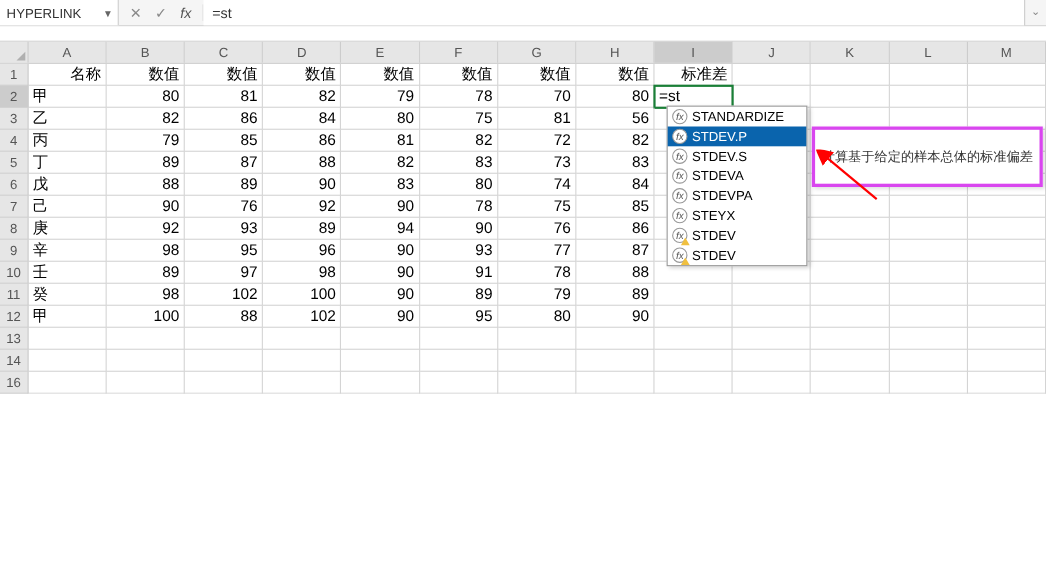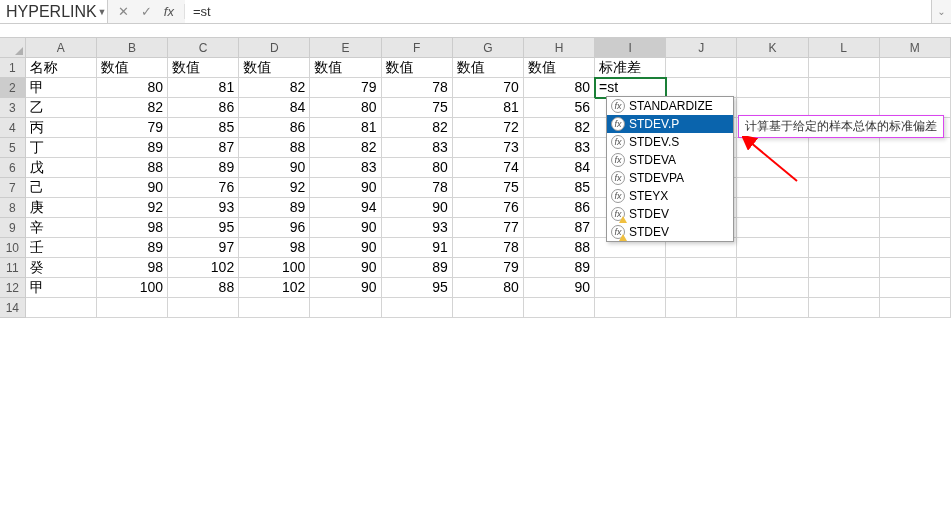--- a/index.html
+++ b/index.html
@@ -16,21 +16,21 @@
     display: flex;
     align-items: center;
     width: 108px;
     height: 100%;
     border-right: 1px solid #ccc;
     background: #fff;
   }
   .name-box-text {
     flex: 1;
     padding-left: 6px;
-    font-size: 16px;
+    font-size: 12px;
     color: #333;
   }
   .name-box-caret {
     width: 18px;
     text-align: center;
     color: #666;
     font-size: 9px;
   }
   .fb-btns {
     display: flex;
@@ -113,21 +113,21 @@
     border-right: 1px solid #d4d4d4;
     border-bottom: 1px solid #d4d4d4;
     padding: 0 4px;
     font-size: 14px;
     line-height: 19px;
     overflow: hidden;
     white-space: nowrap;
   }
   .cell.txt { text-align: left; }
   .cell.num { text-align: right; }
-  .cell.hdr { text-align: left; font-weight: normal; }
+  .cell.hdr { text-align: right; font-weight: normal; }
   .cell.active-cell {
     outline: 2px solid #1a7f37;
     outline-offset: -1px;
     text-align: left;
     background: #fff;
   }
   
   
   .wA { width: 72px; }
   .wB { width: 72px; }
@@ -181,22 +181,22 @@
     width: 0; height: 0;
     border-left: 4px solid transparent;
     border-right: 4px solid transparent;
     border-bottom: 7px solid #f0c040;
   }
   .sug-item.sel .sug-icon { background:#fff; }
   
   .tooltip {
     position: absolute;
     background: #fff;
-    border: 1px solid #d946ef;
-    padding: 2px 6px;
+    border: 3px solid #d946ef;
+    padding: 16px 6px;
     font-size: 12px;
     color: #333;
     white-space: nowrap;
     box-shadow: 2px 2px 4px rgba(0,0,0,0.15);
   }
   
   .arrow-svg { position: absolute; }
 </style>
 </head>
 <body>
@@ -421,35 +421,67 @@
         <div class="cell wF num">95</div>
         <div class="cell wG num">80</div>
         <div class="cell wH num">90</div>
         <div class="cell wI num"></div>
         <div class="cell wJ num"></div>
         <div class="cell wK num"></div>
         <div class="cell wL num"></div>
         <div class="cell wM num"></div>
       </div>
       <div class="row">
+        <div class="row-h">13</div>
+        <div class="cell wA"></div>
+        <div class="cell wB"></div>
+        <div class="cell wC"></div>
+        <div class="cell wD"></div>
+        <div class="cell wE"></div>
+        <div class="cell wF"></div>
+        <div class="cell wG"></div>
+        <div class="cell wH"></div>
+        <div class="cell wI"></div>
+        <div class="cell wJ"></div>
+        <div class="cell wK"></div>
+        <div class="cell wL"></div>
+        <div class="cell wM"></div>
+      </div>
+      <div class="row">
         <div class="row-h">14</div>
         <div class="cell wA"></div>
         <div class="cell wB"></div>
         <div class="cell wC"></div>
         <div class="cell wD"></div>
         <div class="cell wE"></div>
         <div class="cell wF"></div>
         <div class="cell wG"></div>
         <div class="cell wH"></div>
         <div class="cell wI"></div>
         <div class="cell wJ"></div>
         <div class="cell wK"></div>
         <div class="cell wL"></div>
         <div class="cell wM"></div>
       </div>
+      <div class="row">
+        <div class="row-h">16</div>
+        <div class="cell wA"></div>
+        <div class="cell wB"></div>
+        <div class="cell wC"></div>
+        <div class="cell wD"></div>
+        <div class="cell wE"></div>
+        <div class="cell wF"></div>
+        <div class="cell wG"></div>
+        <div class="cell wH"></div>
+        <div class="cell wI"></div>
+        <div class="cell wJ"></div>
+        <div class="cell wK"></div>
+        <div class="cell wL"></div>
+        <div class="cell wM"></div>
+      </div>
     </div>
 
   <div class="suggest-box" id="suggest-box" style="left: 606px; top: 58px;">
       <div class="sug-item">
         <span class="sug-icon">fx</span>
         <span>STANDARDIZE</span>
       </div>
       <div class="sug-item sel">
         <span class="sug-icon">fx</span>
         <span>STDEV.P</span>

